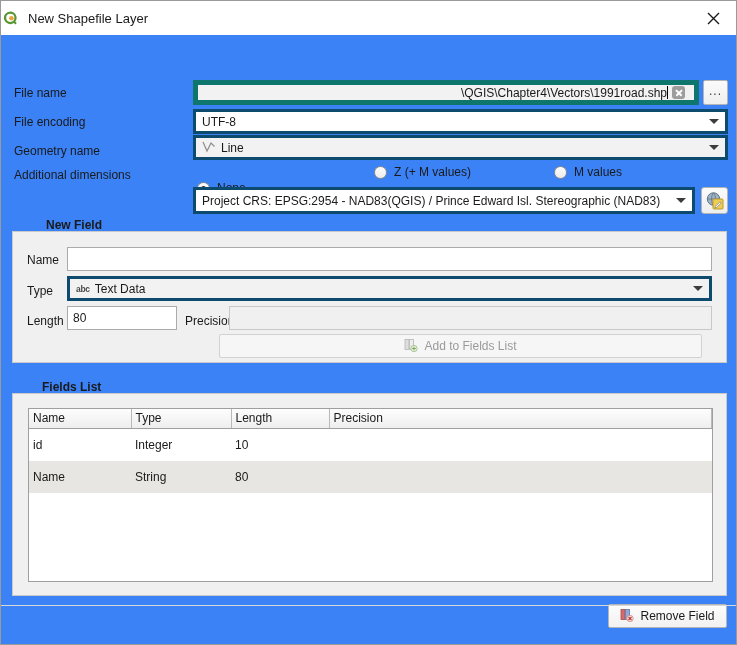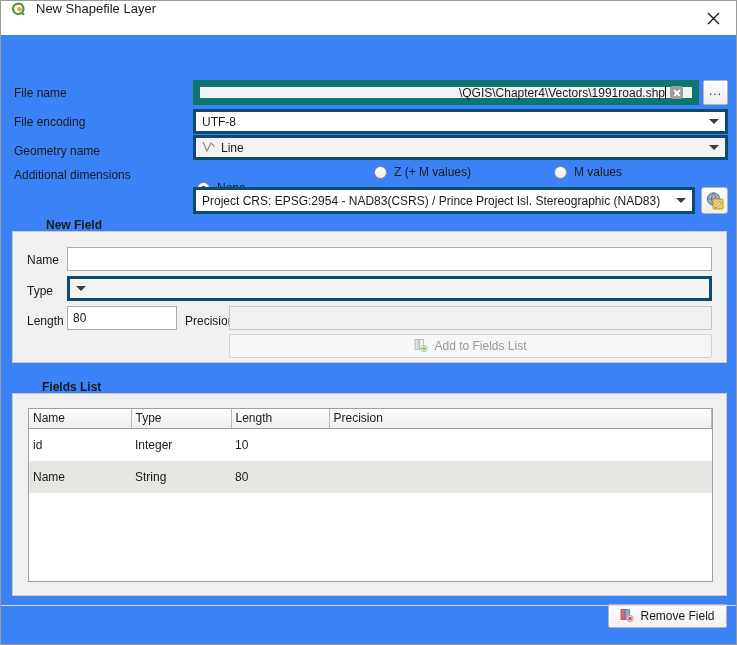--- a/index.html
+++ b/index.html
@@ -19,21 +19,22 @@
     background: #f0f0f0;
     border: 1px solid #9a9a9a;
   }
 
   
   .titlebar {
     position: relative;
     height: 34px;
     background: #ffffff;
     display: flex;
-    padding-left: 9px;
+    align-items: center;
+    padding-left: 1px;
   }
   .qgis-logo { width: 17px; height: 17px; flex: 0 0 auto; }
   .title-text {
     margin-left: 9px;
     font-size: 13px;
     color: #1a1a1a;
   }
   .close-btn {
     position: absolute;
     right: 0; top: 0;
@@ -75,21 +76,21 @@
   }
   .tfield.readonly {
     background: #f0f0f0;
     border: 1px solid #c8c8c8;
   }
 
   .filename-wrap {
     position: absolute;
     left: 192px; top: 45px;
     width: 506px; height: 25px;
-    border: 7px solid #0f766e;
+    border: 5px solid #0f766e;
     background: #f2f2f2;
     display: flex;
     align-items: center;
   }
   .filename-text {
     flex: 1 1 auto;
     text-align: right;
     padding-right: 4px;
     font-size: 12px;
     color: #1a1a1a;
@@ -377,21 +378,21 @@
       <span class="radio"></span>
       <span>Z (+ M values)</span>
     </div>
     <div class="radio-item" style="position:absolute; left:553px; top:130px;">
       <span class="radio"></span>
       <span>M values</span>
     </div>
 
     <div class="combo" style="left:192px; top:152px; width:502px; height:27px;">
       <span class="combo-label">
-          <span>Project CRS: EPSG:2954 - NAD83(CSRS) / Prince Project Isl. Stereographic (NAD83)</span>
+          <span>Project CRS: EPSG:2954 - NAD83(QGIS) / Prince Edward Isl. Stereographic (NAD83)</span>
         </span>
       <span class="combo-arrow">
           <span class="arrow-dn"></span>
         </span>
     </div>
     <div class="crs-btn">
       <svg width="19" height="19" viewBox="0 0 19 19">
         <circle cx="8.5" cy="8" r="6.2" fill="#9fb3c4" stroke="#5d7386" stroke-width="1"></circle>
         <path d="M2.4 8h12.2 M8.5 1.8c2.6 2.6 2.6 9.8 0 12.4 M8.5 1.8c-2.6 2.6-2.6 9.8 0 12.4" fill="none" stroke="#5d7386" stroke-width="0.8"></path>
         <rect x="8" y="8" width="10" height="10" rx="1" fill="#f0cd52" stroke="#b79b2d" stroke-width="1"></rect>
@@ -406,39 +407,43 @@
       <span class="lbl">Name</span>
     </div>
     <div class="tfield" style="position:absolute; left:66px; top:212px; width:645px;">
       <span></span>
     </div>
 
     <div class="row" style="left:26px; top:245px; height:22px;">
       <span class="lbl">Type</span>
     </div>
     <div class="combo gray" style="left:66px; top:241px; width:645px;">
+      <span class="combo-label">
+        <span class="abc-icon">abc</span>
+        <span>Text Data</span>
+      </span>
       <span class="combo-arrow">
           <span class="arrow-dn"></span>
         </span>
     </div>
 
     <div class="row" style="left:26px; top:275px; height:22px;">
       <span class="lbl">Length</span>
     </div>
     <div class="tfield" style="position:absolute; left:66px; top:271px; width:110px;">
       <span>80</span>
     </div>
     <div class="row" style="left:184px; top:275px; height:22px;">
       <span class="lbl">Precision</span>
     </div>
     <div class="tfield readonly" style="position:absolute; left:228px; top:271px; width:483px;">
       <span></span>
     </div>
 
-    <div class="btn disabled" style="position:absolute; left:228px; top:299px; width:483px; height:24px;">
+    <div class="btn disabled" style="position:absolute; left:218px; top:299px; width:483px; height:24px;">
       <span>
         <svg width="14" height="14" viewBox="0 0 14 14">
           <rect x="1" y="1.5" width="4" height="10" fill="#dedede" stroke="#b6b6b6" stroke-width="0.8"></rect>
           <rect x="5.5" y="1.5" width="4" height="10" fill="#eeeeee" stroke="#b6b6b6" stroke-width="0.8"></rect>
           <circle cx="10" cy="10.5" r="3.2" fill="#e6f0dc" stroke="#9dbf86" stroke-width="0.8"></circle>
           <path d="M10 8.7v3.6 M8.2 10.5h3.6" stroke="#7ba45f" stroke-width="1"></path>
         </svg>
       </span>
       <span>Add to Fields List</span>
     </div>

